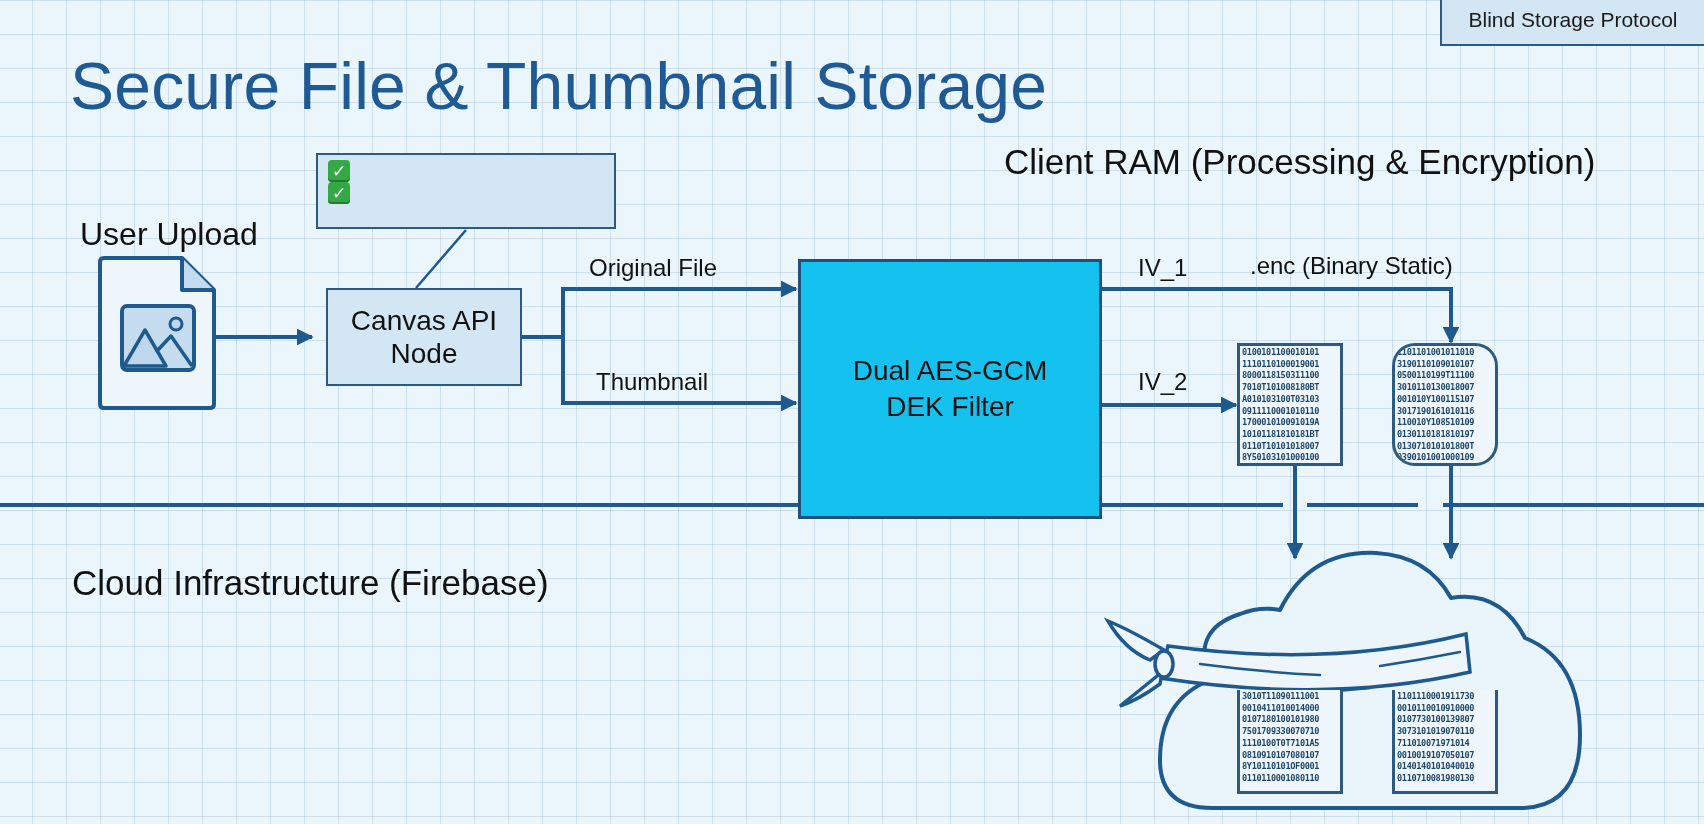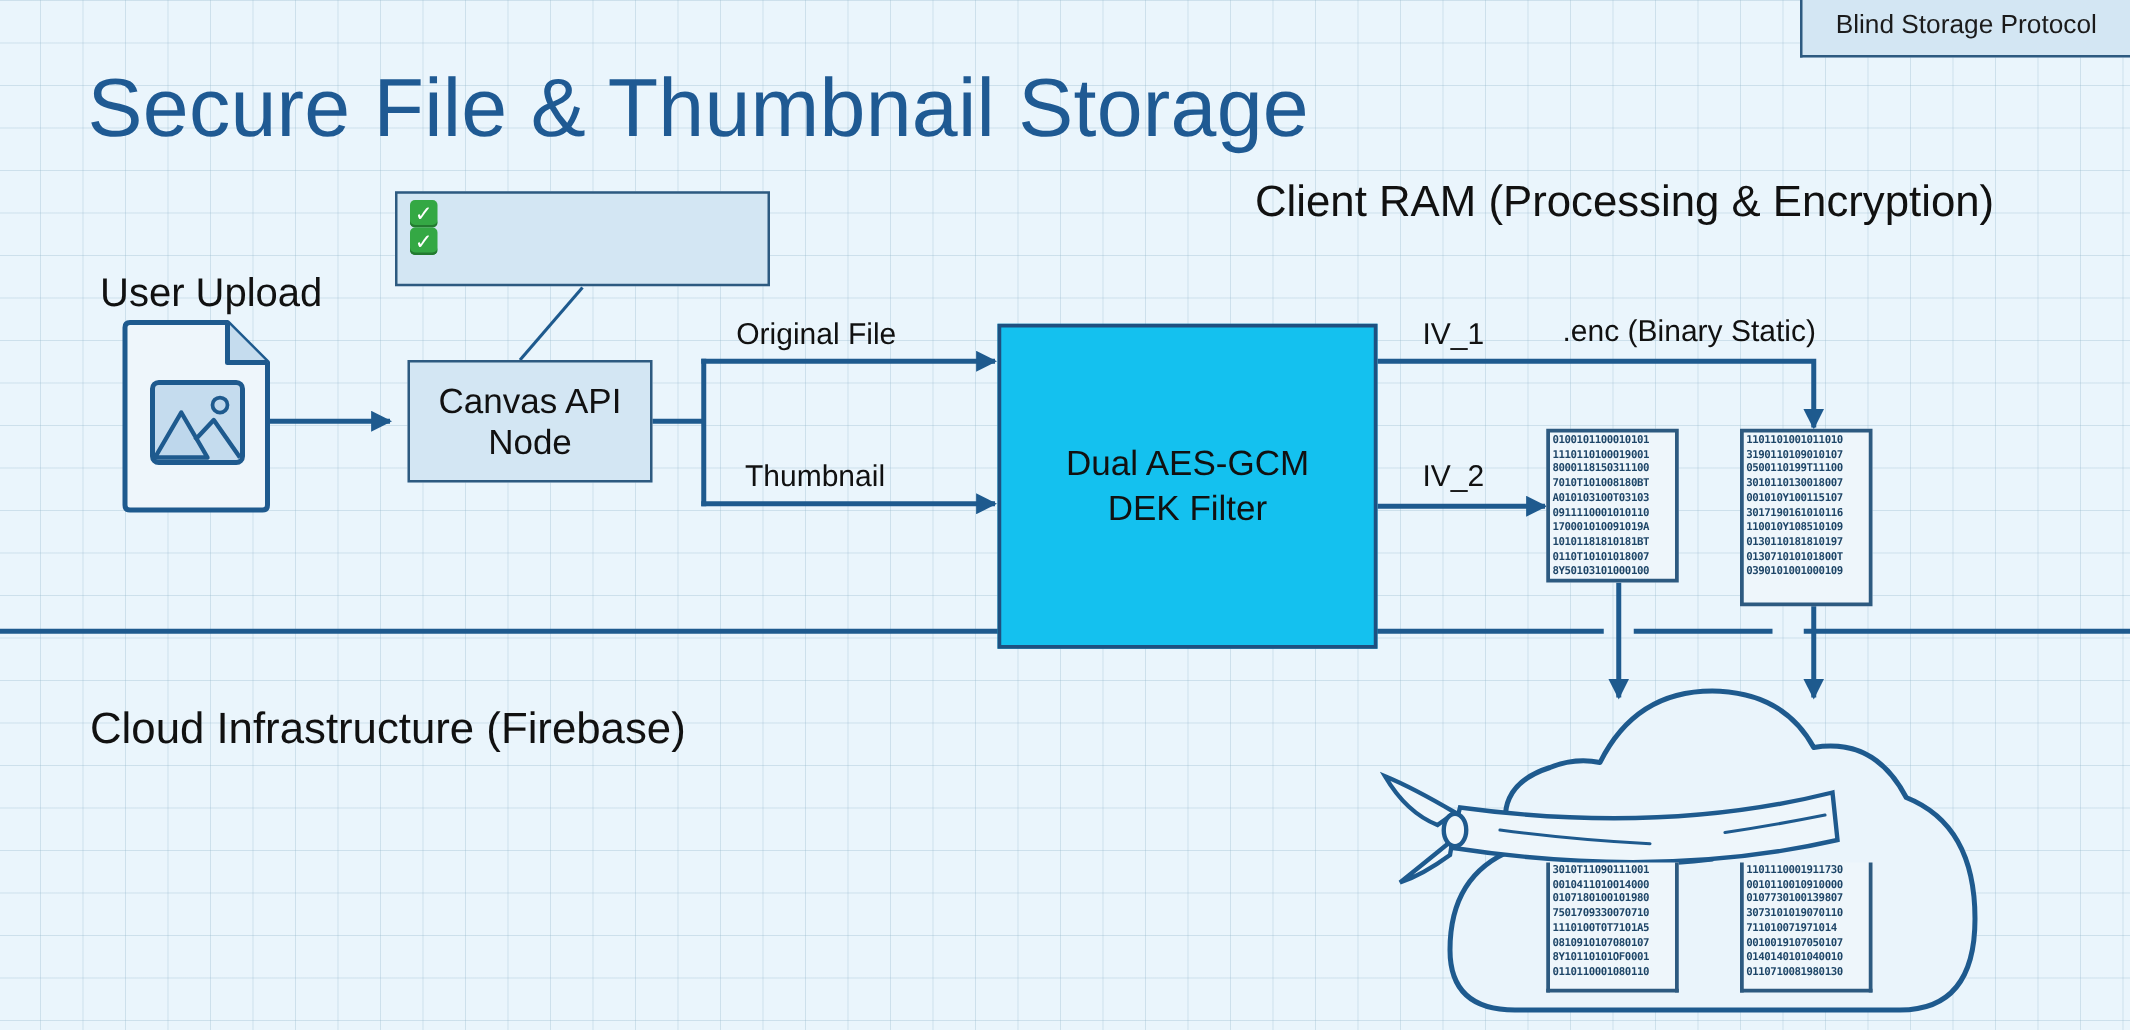--- a/index.html
+++ b/index.html
@@ -159,21 +159,21 @@
 <div class="abs binary-block" style="left:1237px; top:343px; height:123px;">0100101100010101
 1110110100019001
 8000118150311100
 7010T101008180BT
 A010103100T03103
 0911110001010110
 170001010091019A
 10101181810181BT
 0110T10101018007
 8Y50103101000100</div>
-<div class="abs binary-block" style="left:1392px; top:343px; height:142px;">1101101001011010
+<div class="abs binary-block" style="left:1392px; top:343px; height:123px;border-radius:23px;">1101101001011010
 3190110109010107
 0500110199T11100
 3010110130018007
 001010Y100115107
 3017190161010116
 110010Y108510109
 0130110181810197
 013071010101800T
 0390101001000109</div>
 <div class="abs binary-block" style="left:1237px; top:690px; height:104px; border-top:none;">3010T11090111001

